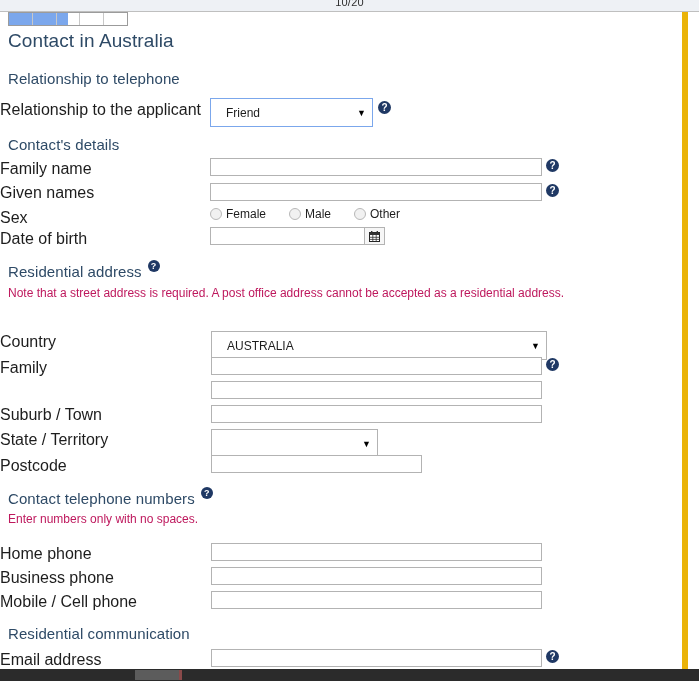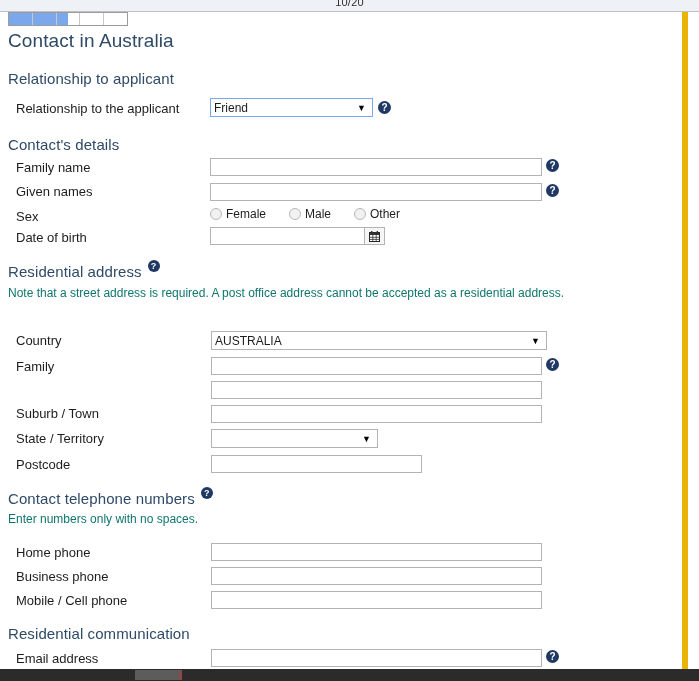--- a/index.html
+++ b/index.html
@@ -90,54 +90,54 @@
     font-size: 15px;
     font-weight: normal;
     color: #2e4a66;
     letter-spacing: .1px;
     white-space: nowrap;
   }
   .section-note {
     position: absolute;
     left: 8px;
     font-size: 12px;
-    color: #0f766e;
+    color: #be185d;
     white-space: nowrap;
   }
 
   
   .flabel {
     position: absolute;
-    left: 16px;
-    font-size: 13px;
+    left: 0;
+    font-size: 16px;
     color: #1d1d1d;
     white-space: nowrap;
   }
   .finput {
     position: absolute;
     border: 1px solid #b3b3b3;
     background: #ffffff;
     box-sizing: border-box;
     height: 18px;
     font-family: "Liberation Sans", sans-serif;
     font-size: 12px;
     padding: 0 4px;
     color: #1d1d1d;
   }
   .fselect {
     position: absolute;
     border: 1px solid #b3b3b3;
     background: #ffffff;
     box-sizing: border-box;
-    height: 19px;
+    height: 29px;
     font-size: 12px;
     color: #1d1d1d;
     display: flex;
     align-items: center;
-    padding-left: 3px;
+    padding-left: 15px;
   }
   .fselect.focused {
     border: 1px solid #7ba7ec;
   }
   .fselect .caret {
     position: absolute;
     right: 6px;
     top: 50%;
     transform: translateY(-50%);
     font-size: 9px;
@@ -261,21 +261,21 @@
         <span></span>
         <span></span>
         <span></span>
         <span></span>
         <span></span>
       </div>
   </div>
 
   <h1 class="page-title">Contact in Australia</h1>
 
-  <h2 class="section-h" style="top:58px;">Relationship to applicant</h2>
+  <h2 class="section-h" style="top:58px;">Relationship to telephone</h2>
 
   <div class="flabel" style="top:89px;">Relationship to the applicant</div>
   <div class="fselect focused" style="left:210px; top:86px; width:163px;">
     <span>Friend</span>
     <span class="caret">▼</span>
   </div>
   <div class="help-icon" style="left:378px; top:89px;">?</div>
 
   <h2 class="section-h" style="top:124px;">Contact's details</h2>
 

